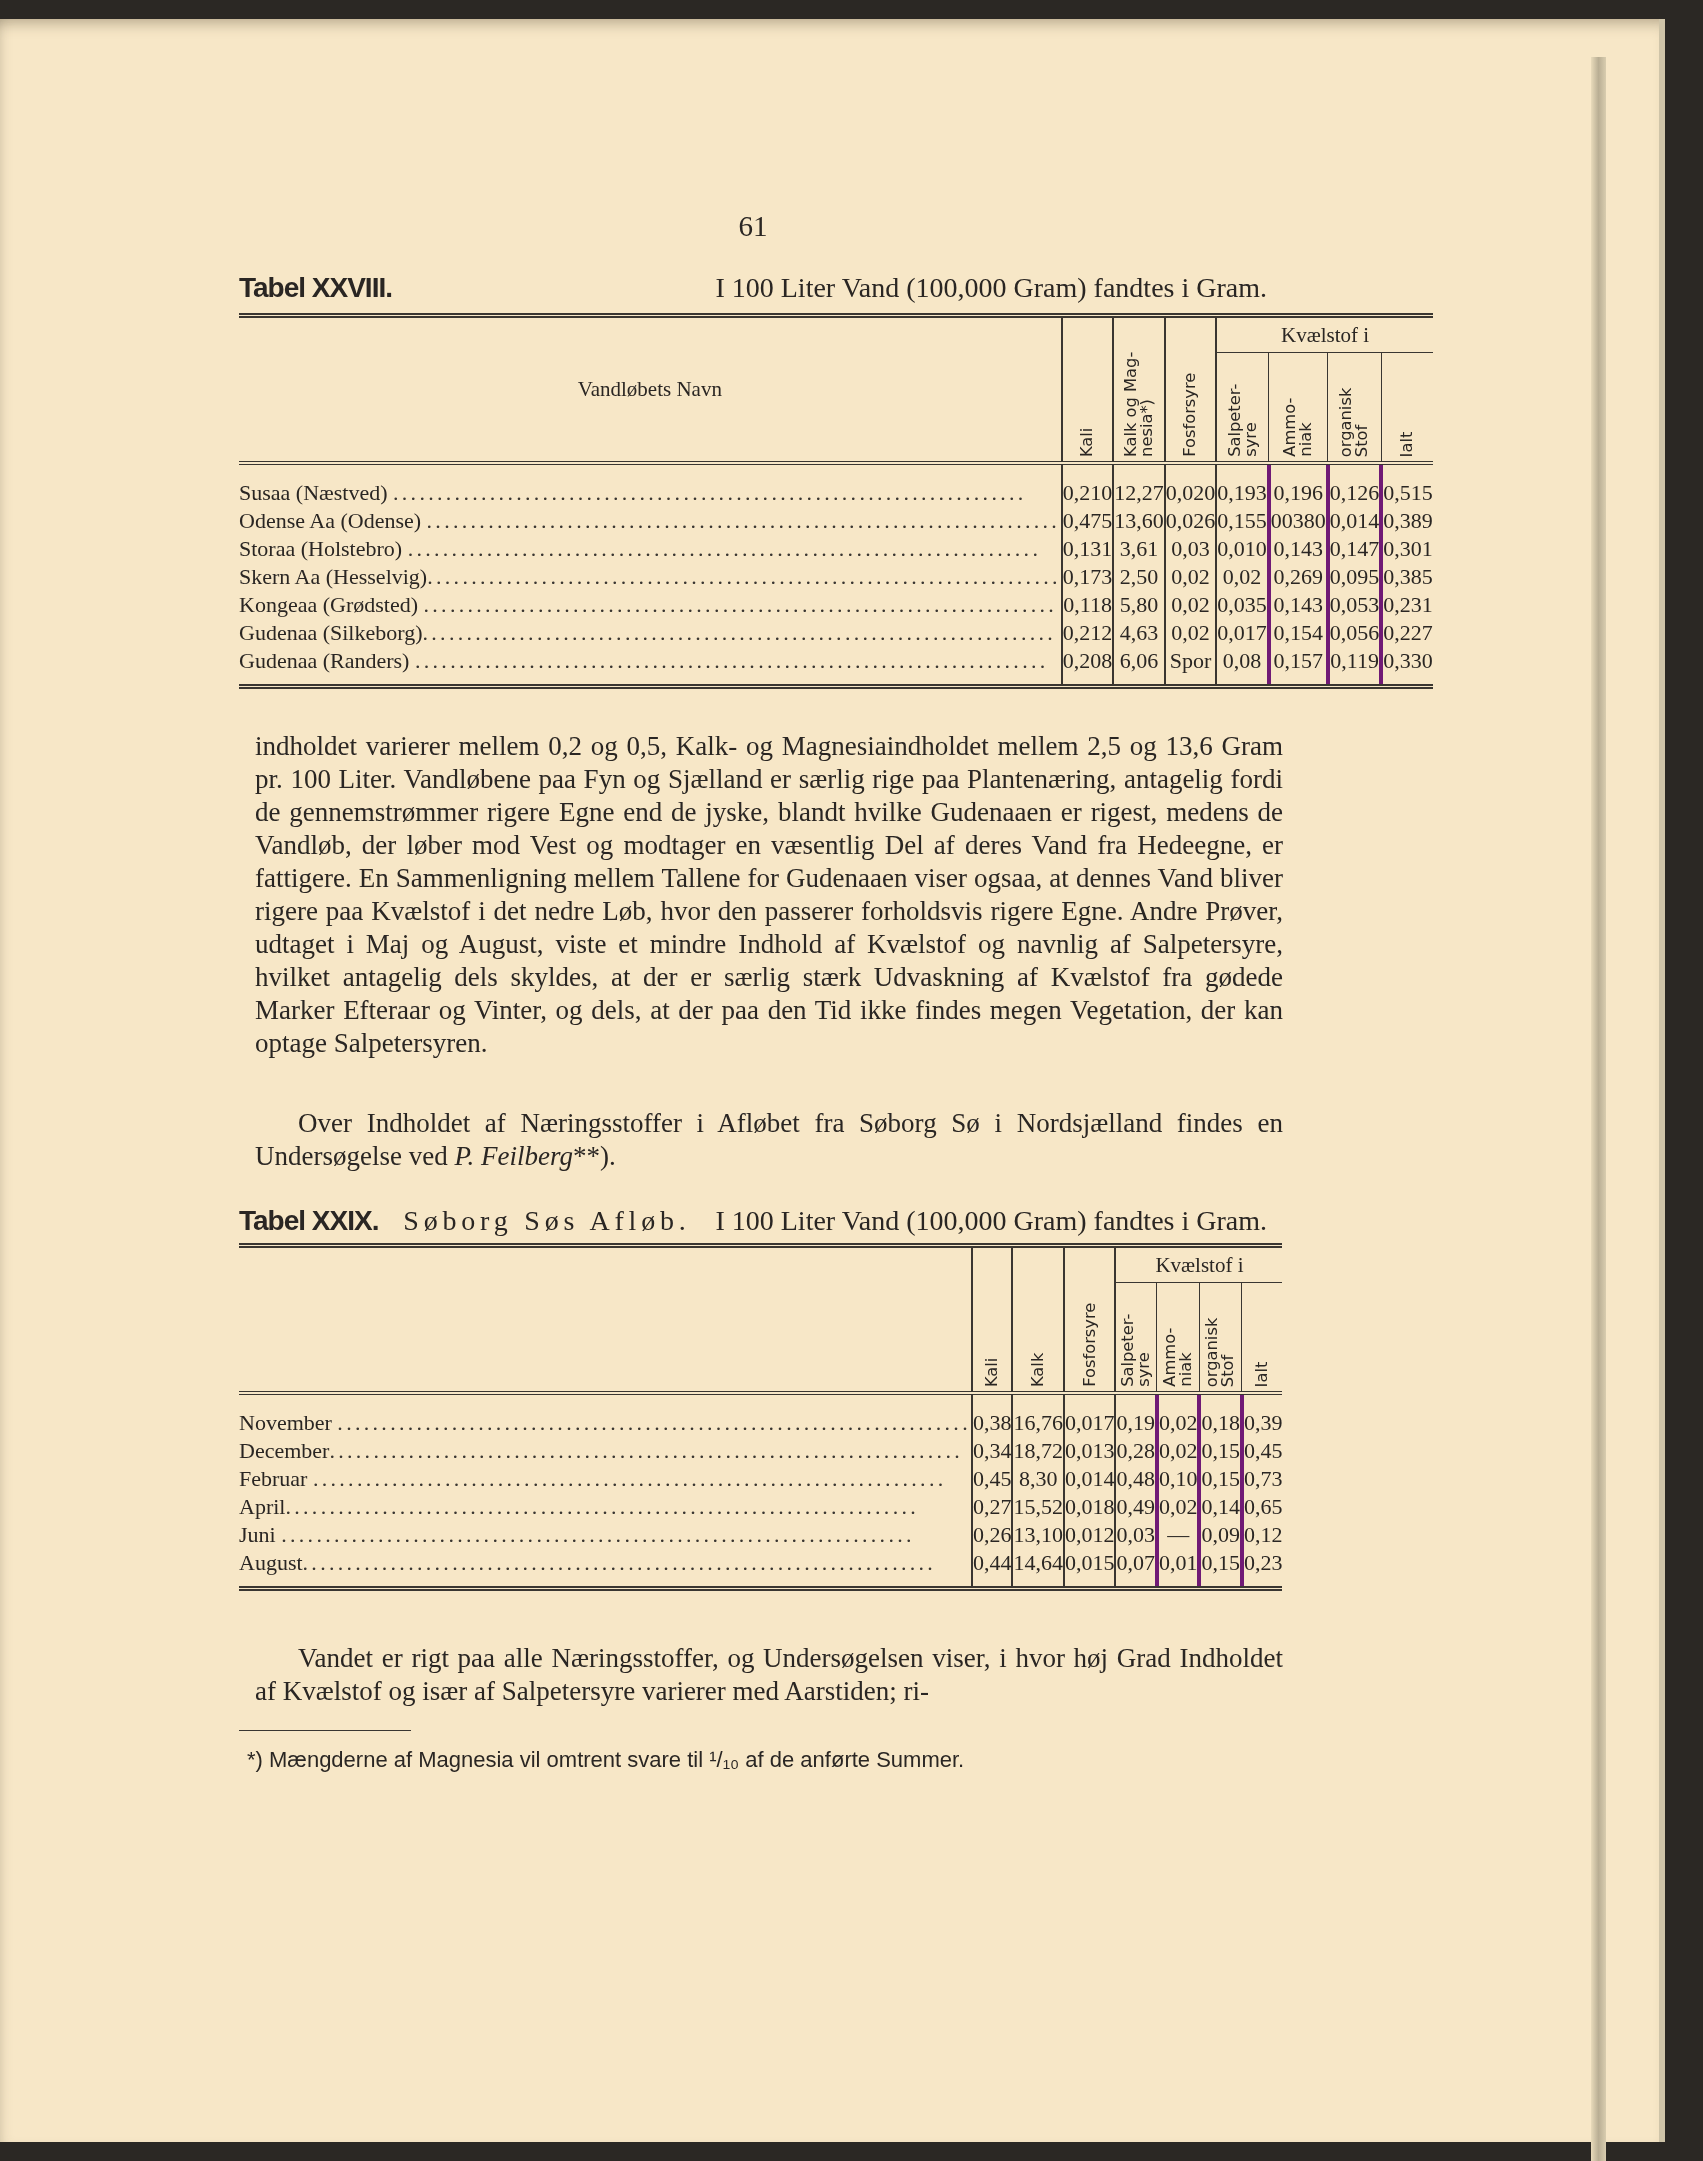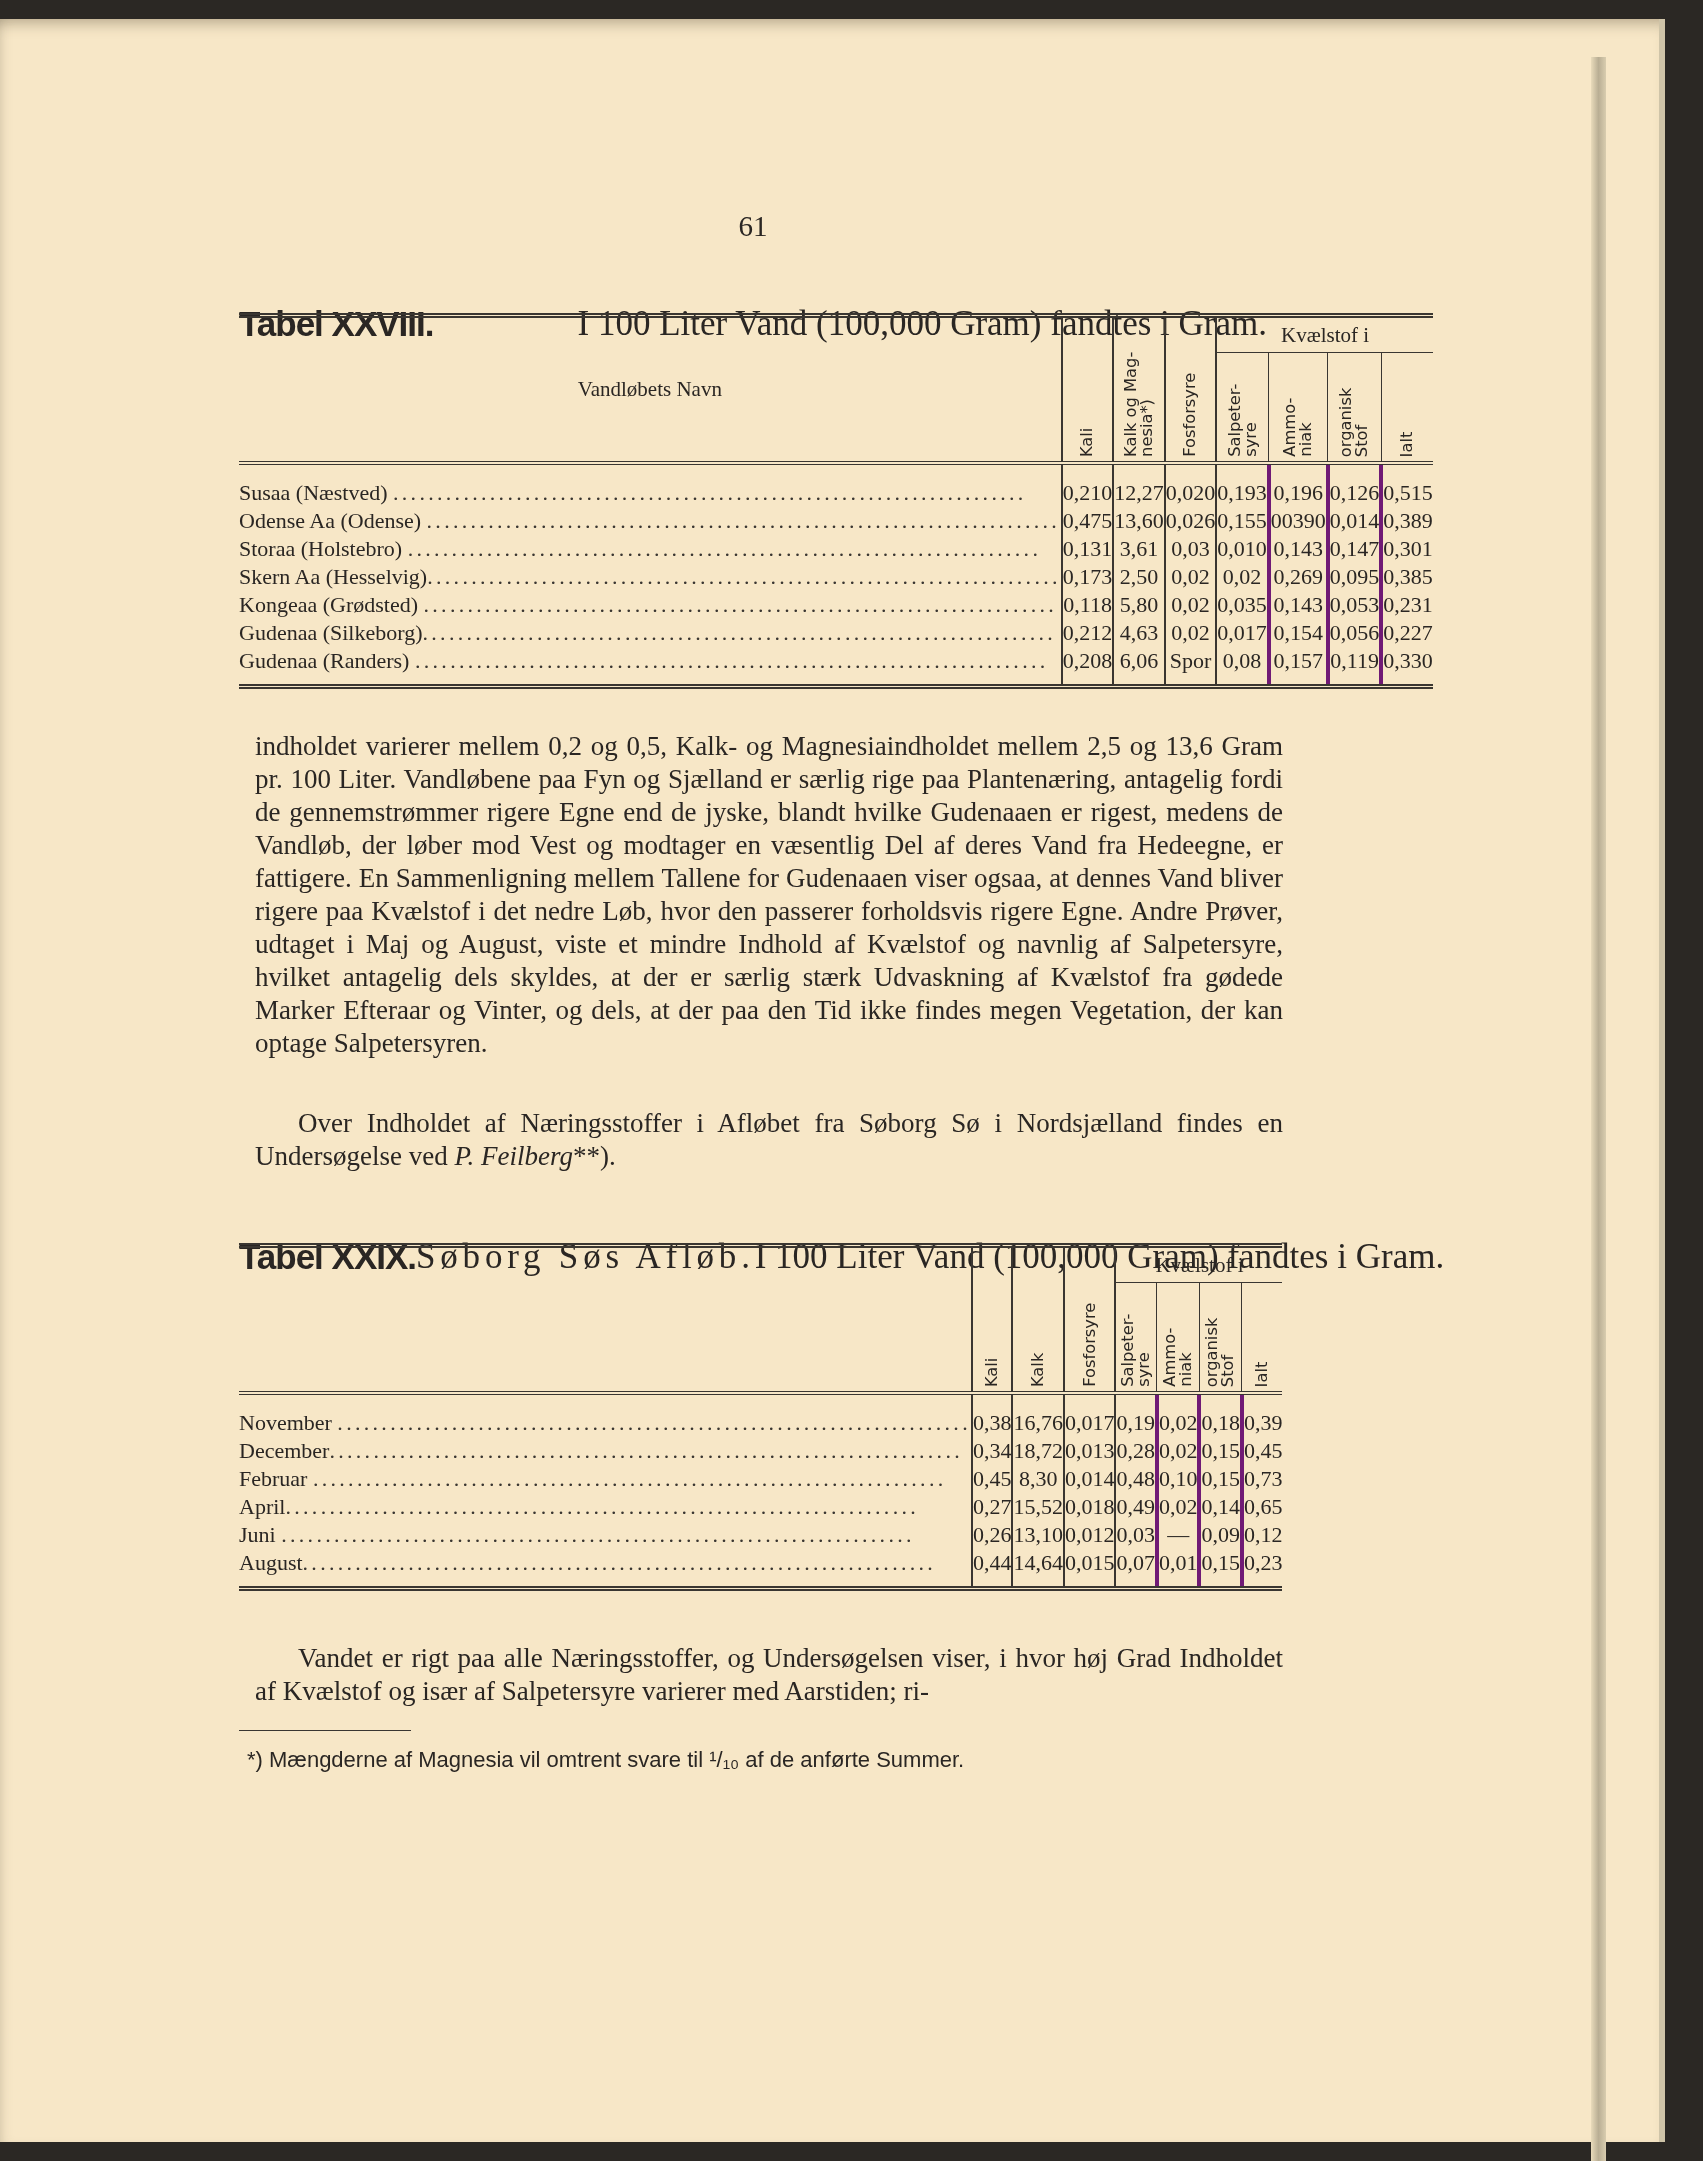--- a/index.html
+++ b/index.html
@@ -22,22 +22,22 @@
     background: linear-gradient(to right, #e9dbbb, #b9ae94, #d9cdaf);
   }
   .content {
     position: absolute; left: 239px; top: 0; width: 1028px;
   }
   .page-number {
     position: absolute; top: 191px; left: 0; width: 1028px;
     text-align: center; font-size: 29px;
   }
   .table-title {
-    position: absolute; left: 0; width: 1028px; font-size: 35px; white-space: nowrap;
-    display: flex; justify-content: space-between; margin-top: 32px;
+    position: absolute; left: 0; width: 1028px; font-size: 28px; white-space: nowrap;
+    display: flex; justify-content: space-between;
   }
   .table-title .label {
     font-family: "Liberation Sans", sans-serif; font-weight: bold;
     font-stretch: condensed; letter-spacing: -1px;
   }
   .spaced { letter-spacing: 4.8px; }
   table.data {
     position: absolute; left: 0; width: 1028px;
     border-collapse: collapse;
     border-top: 5.7px double #3a3631;
@@ -142,21 +142,21 @@
           <td class="num single">0,196</td>
           <td class="num single">0,126</td>
           <td class="num single">0,515</td>
         </tr>
         <tr>
           <td class="name"><span>Odense Aa (Odense)</span> <span class="dots">........................................................................</span></td>
           <td class="num">0,475</td>
           <td class="num">13,60</td>
           <td class="num">0,026</td>
           <td class="num">0,155</td>
-          <td class="num single">00390</td>
+          <td class="num single">00380</td>
           <td class="num single">0,014</td>
           <td class="num single">0,389</td>
         </tr>
         <tr>
           <td class="name"><span>Storaa (Holstebro)</span> <span class="dots">........................................................................</span></td>
           <td class="num">0,131</td>
           <td class="num">3,61</td>
           <td class="num">0,03</td>
           <td class="num">0,010</td>
           <td class="num single">0,143</td>

